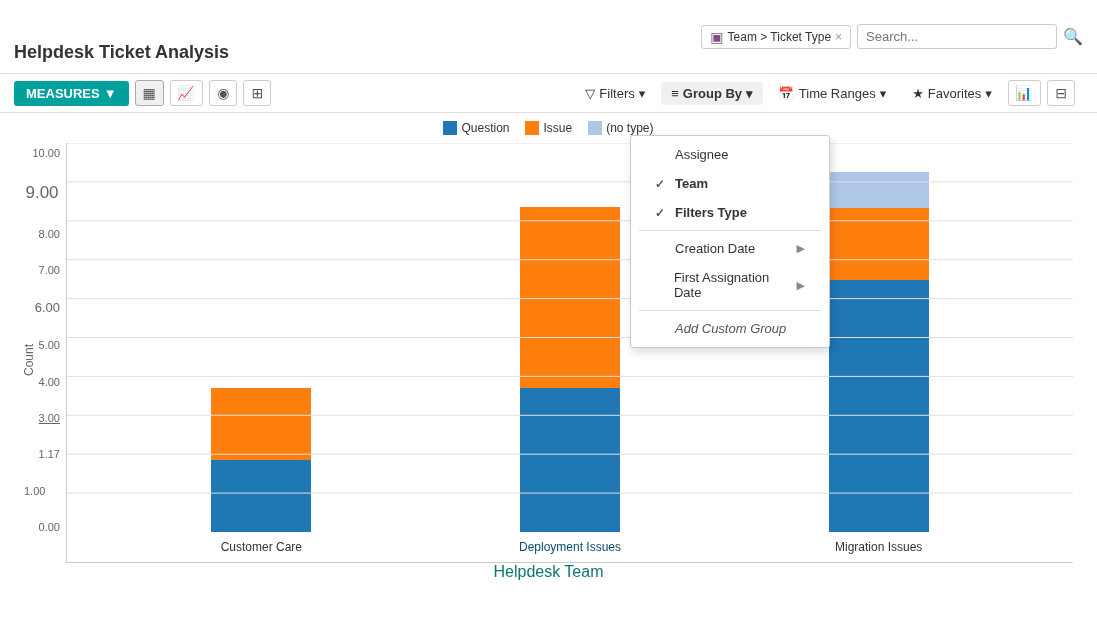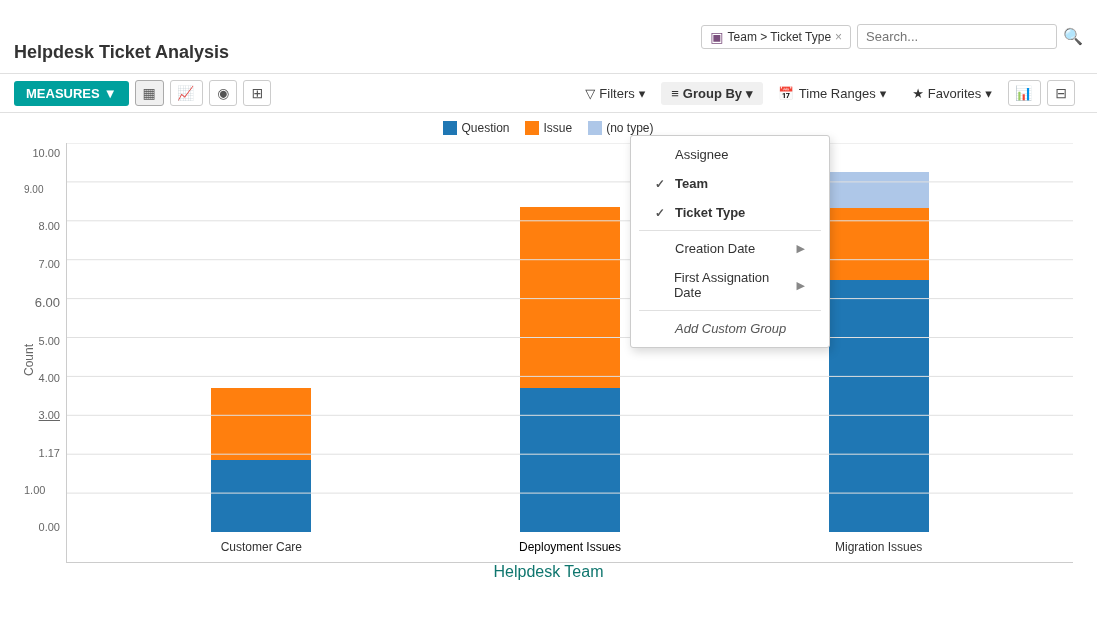--- a/index.html
+++ b/index.html
@@ -111,21 +111,21 @@
     <div style="display:flex; flex-direction:column-reverse; justify-content:space-between; width:42px; padding-bottom:30px; padding-top:4px;">
       <span style="font-size:11px;color:#666;text-align:right;padding-right:6px;">0.00</span>
       <span style="font-size:11px;color:#666;text-align:left;padding-right:6px;">1.00</span>
       <span style="font-size:11px;color:#666;text-align:right;padding-right:6px;">1.17</span>
       <span style="font-size:11px;color:#666;text-align:right;padding-right:6px;text-decoration:underline;">3.00</span>
       <span style="font-size:11px;color:#666;text-align:right;padding-right:6px;">4.00</span>
       <span style="font-size:11px;color:#666;text-align:right;padding-right:6px;">5.00</span>
       <span style="font-size:13px;color:#666;text-align:right;padding-right:6px;">6.00</span>
       <span style="font-size:11px;color:#666;text-align:right;padding-right:6px;">7.00</span>
       <span style="font-size:11px;color:#666;text-align:right;padding-right:6px;">8.00</span>
-      <span style="font-size:10px;color:#666;text-align:left;padding-right:6px;">9.00</span>
+      <span style="font-size:17px;color:#666;text-align:center;padding-right:6px;">9.00</span>
       <span style="font-size:11px;color:#666;text-align:right;padding-right:6px;">10.00</span>
     </div>
 
     <div style="flex:1; position:relative; border-left:1px solid #ccc; border-bottom:1px solid #ccc;">
 
       <div style="position:absolute;left:-38px;top:50%;transform:rotate(-90deg) translateX(-50%);font-size:12px;color:#666;white-space:nowrap;transform-origin:left center;">Count</div>
 
       <svg style="position:absolute;top:0;left:0;right:0;bottom:30px;width:100%;height:calc(100% - 30px);">
         <line x1="0" y1="0%" x2="100%" y2="0%" stroke="#e0e0e0" stroke-width="1"></line>
         <line x1="0" y1="10%" x2="100%" y2="10%" stroke="#e0e0e0" stroke-width="1"></line>
@@ -159,41 +159,41 @@
           <div style="display:flex;flex-direction:column-reverse;width:100px;">
             <div style="background:#1f77b4;height:252px;width:100%;"></div>
             <div style="background:#ff7f0e;height:72px;width:100%;"></div>
             <div style="background:#aec7e8;height:36px;width:100%;"></div>
           </div>
         </div>
       </div>
 
       <div style="display:flex; width:100%; padding: 0 40px; height:30px; align-items:center;">
         <div style="flex:1;text-align:center;font-size:12px;color:#333;">Customer Care</div>
-        <div style="flex:1;text-align:center;font-size:12px;color:#000000;">Deployment Issues</div>
+        <div style="flex:1;text-align:center;font-size:12px;color:#0c4a6e;">Deployment Issues</div>
         <div style="flex:1;text-align:center;font-size:12px;color:#333;">Migration Issues</div>
       </div>
     </div>
   </div>
 
   <div style="text-align:center;font-size:16px;color:#0f766e;margin-top:0;">Helpdesk Team</div>
 </div>
 
 <div class="dropdown-overlay">
   <div class="dropdown-item">
     <span class="check">&nbsp;</span>
     <span>Assignee</span>
   </div>
   <div class="dropdown-item has-check">
     <span class="check">✓</span>
     <span>Team</span>
   </div>
   <div class="dropdown-item has-check">
     <span class="check">✓</span>
-    <span>Ticket Type</span>
+    <span>Filters Type</span>
   </div>
   <div class="dropdown-divider"></div>
   <div class="dropdown-item">
     <span class="check">&nbsp;</span>
     <span>Creation Date</span>
     <span class="arrow-right">▶</span>
   </div>
   <div class="dropdown-item">
     <span class="check">&nbsp;</span>
     <span>First Assignation Date</span>

